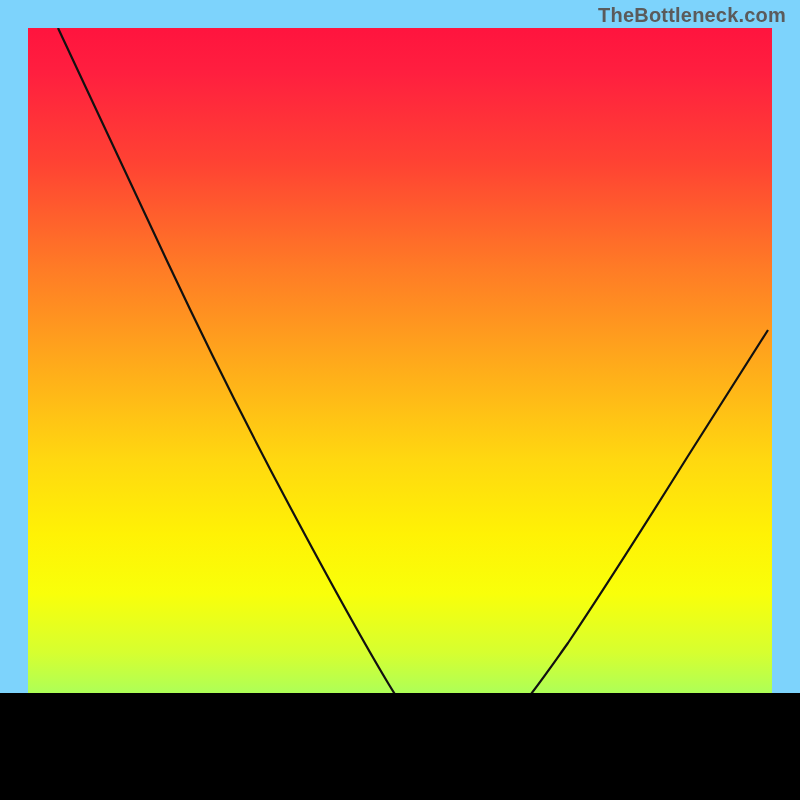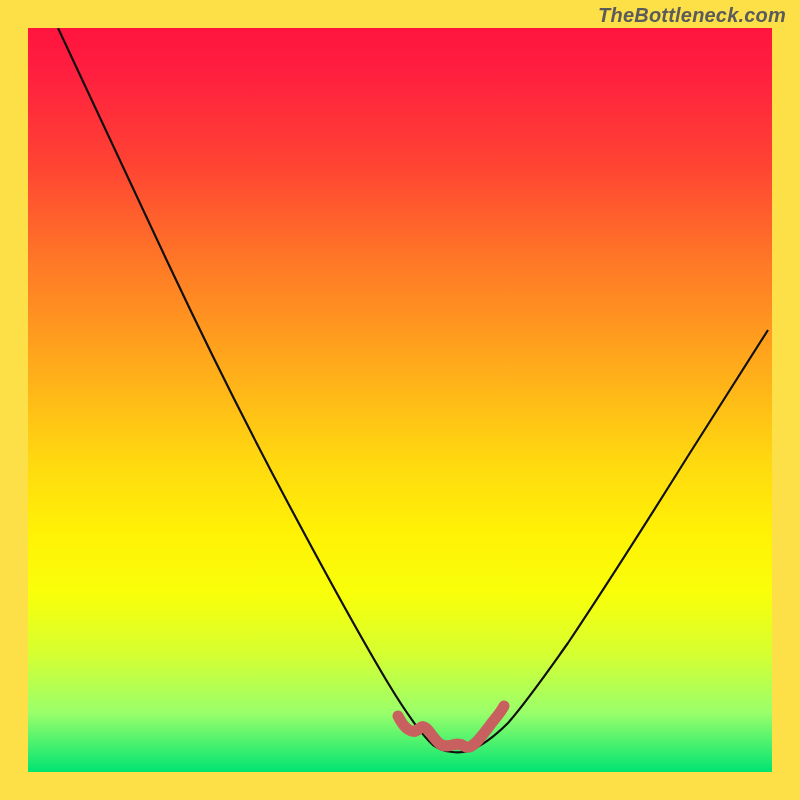--- a/index.html
+++ b/index.html
@@ -4,23 +4,22 @@
 <style>
   body {
     margin: 0;
     padding: 0;
     background: #000;
     font-family: Arial, Helvetica, sans-serif;
   }
   .chart-container {
     position: relative;
     width: 800px;
-    height: 800px;
-    background: #fde047;
-    font-style: italic;
+    height: 693px;
+    background: #7dd3fc;
   }
   .watermark {
     position: absolute;
     top: 4px;
     right: 14px;
     color: #5b5b5b;
     font-size: 20px;
     font-weight: bold;
     z-index: 10;
     letter-spacing: 0.2px;

